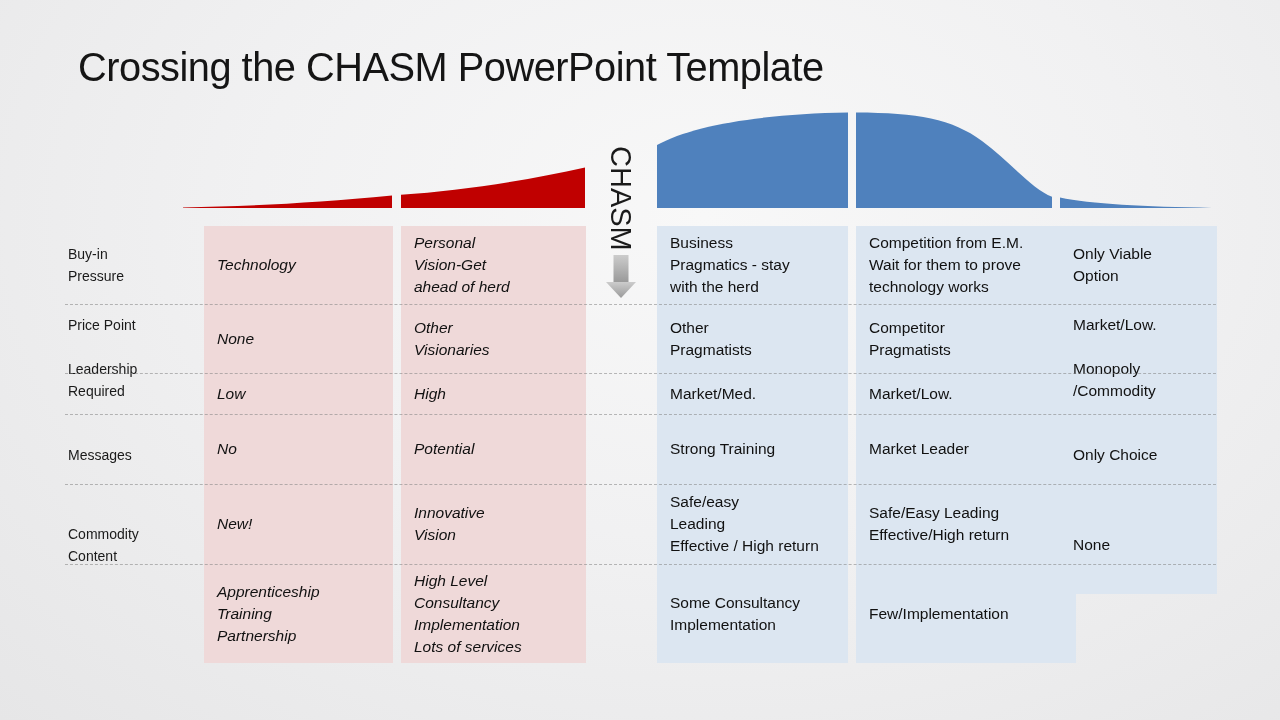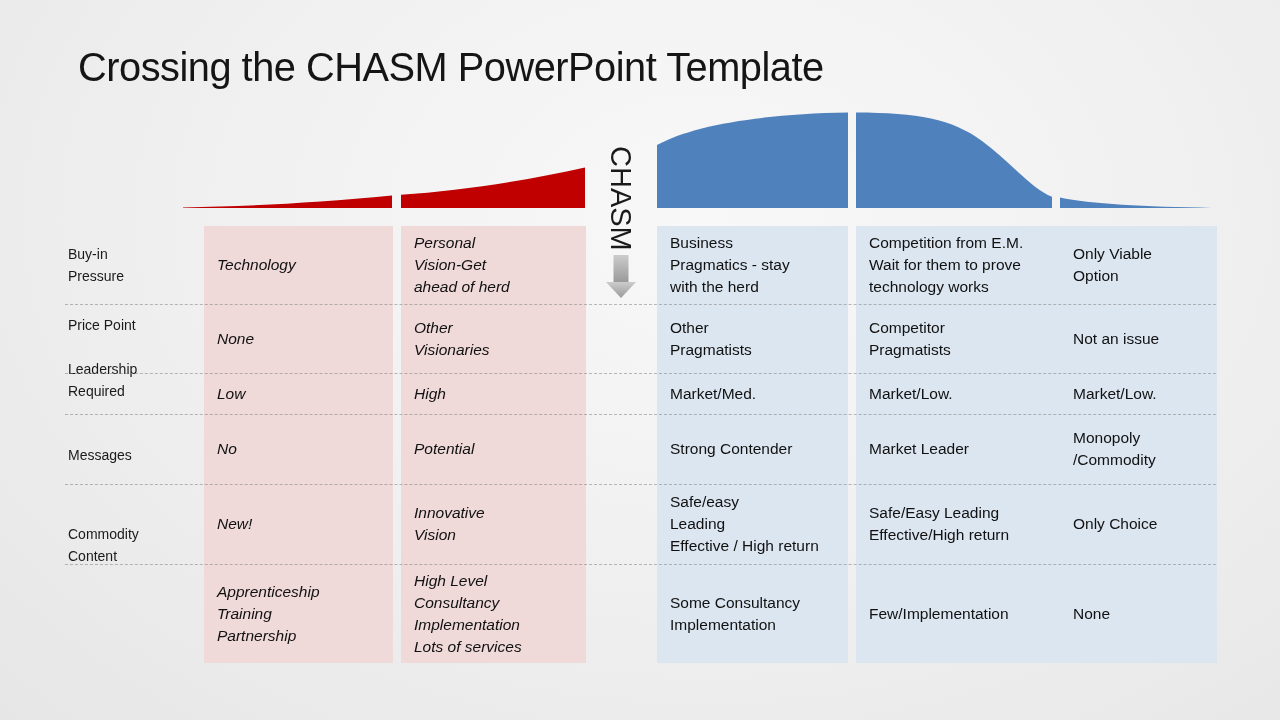--- a/index.html
+++ b/index.html
@@ -116,21 +116,21 @@
 Lots of services</div>
   </div>
 
   <div class="col col-3">
     <div class="cell r1">Business
 Pragmatics - stay
 with the herd</div>
     <div class="cell r2">Other
 Pragmatists</div>
     <div class="cell r3">Market/Med.</div>
-    <div class="cell r4">Strong Contender</div>
+    <div class="cell r4">Strong Training</div>
     <div class="cell r5">Safe/easy
 Leading
 Effective / High return</div>
     <div class="cell r6">Some  Consultancy
 Implementation</div>
   </div>
 
   <div class="col col-4">
     <div class="cell r1">Competition from E.M.
 Wait for them to prove
@@ -140,21 +140,20 @@
     <div class="cell r3">Market/Low.</div>
     <div class="cell r4">Market Leader</div>
     <div class="cell r5">Safe/Easy Leading
 Effective/High return</div>
     <div class="cell r6">Few/Implementation</div>
   </div>
 
   <div class="col col-5">
     <div class="cell r1">Only Viable
 Option</div>
-    <div class="cell r2">Not an issue</div>
     <div class="cell r3">Market/Low.</div>
     <div class="cell r4">Monopoly
 /Commodity</div>
     <div class="cell r5">Only Choice</div>
     <div class="cell r6">None</div>
   </div>
 
   <div class="divider d1"></div>
   <div class="divider d2"></div>
   <div class="divider d3"></div>

